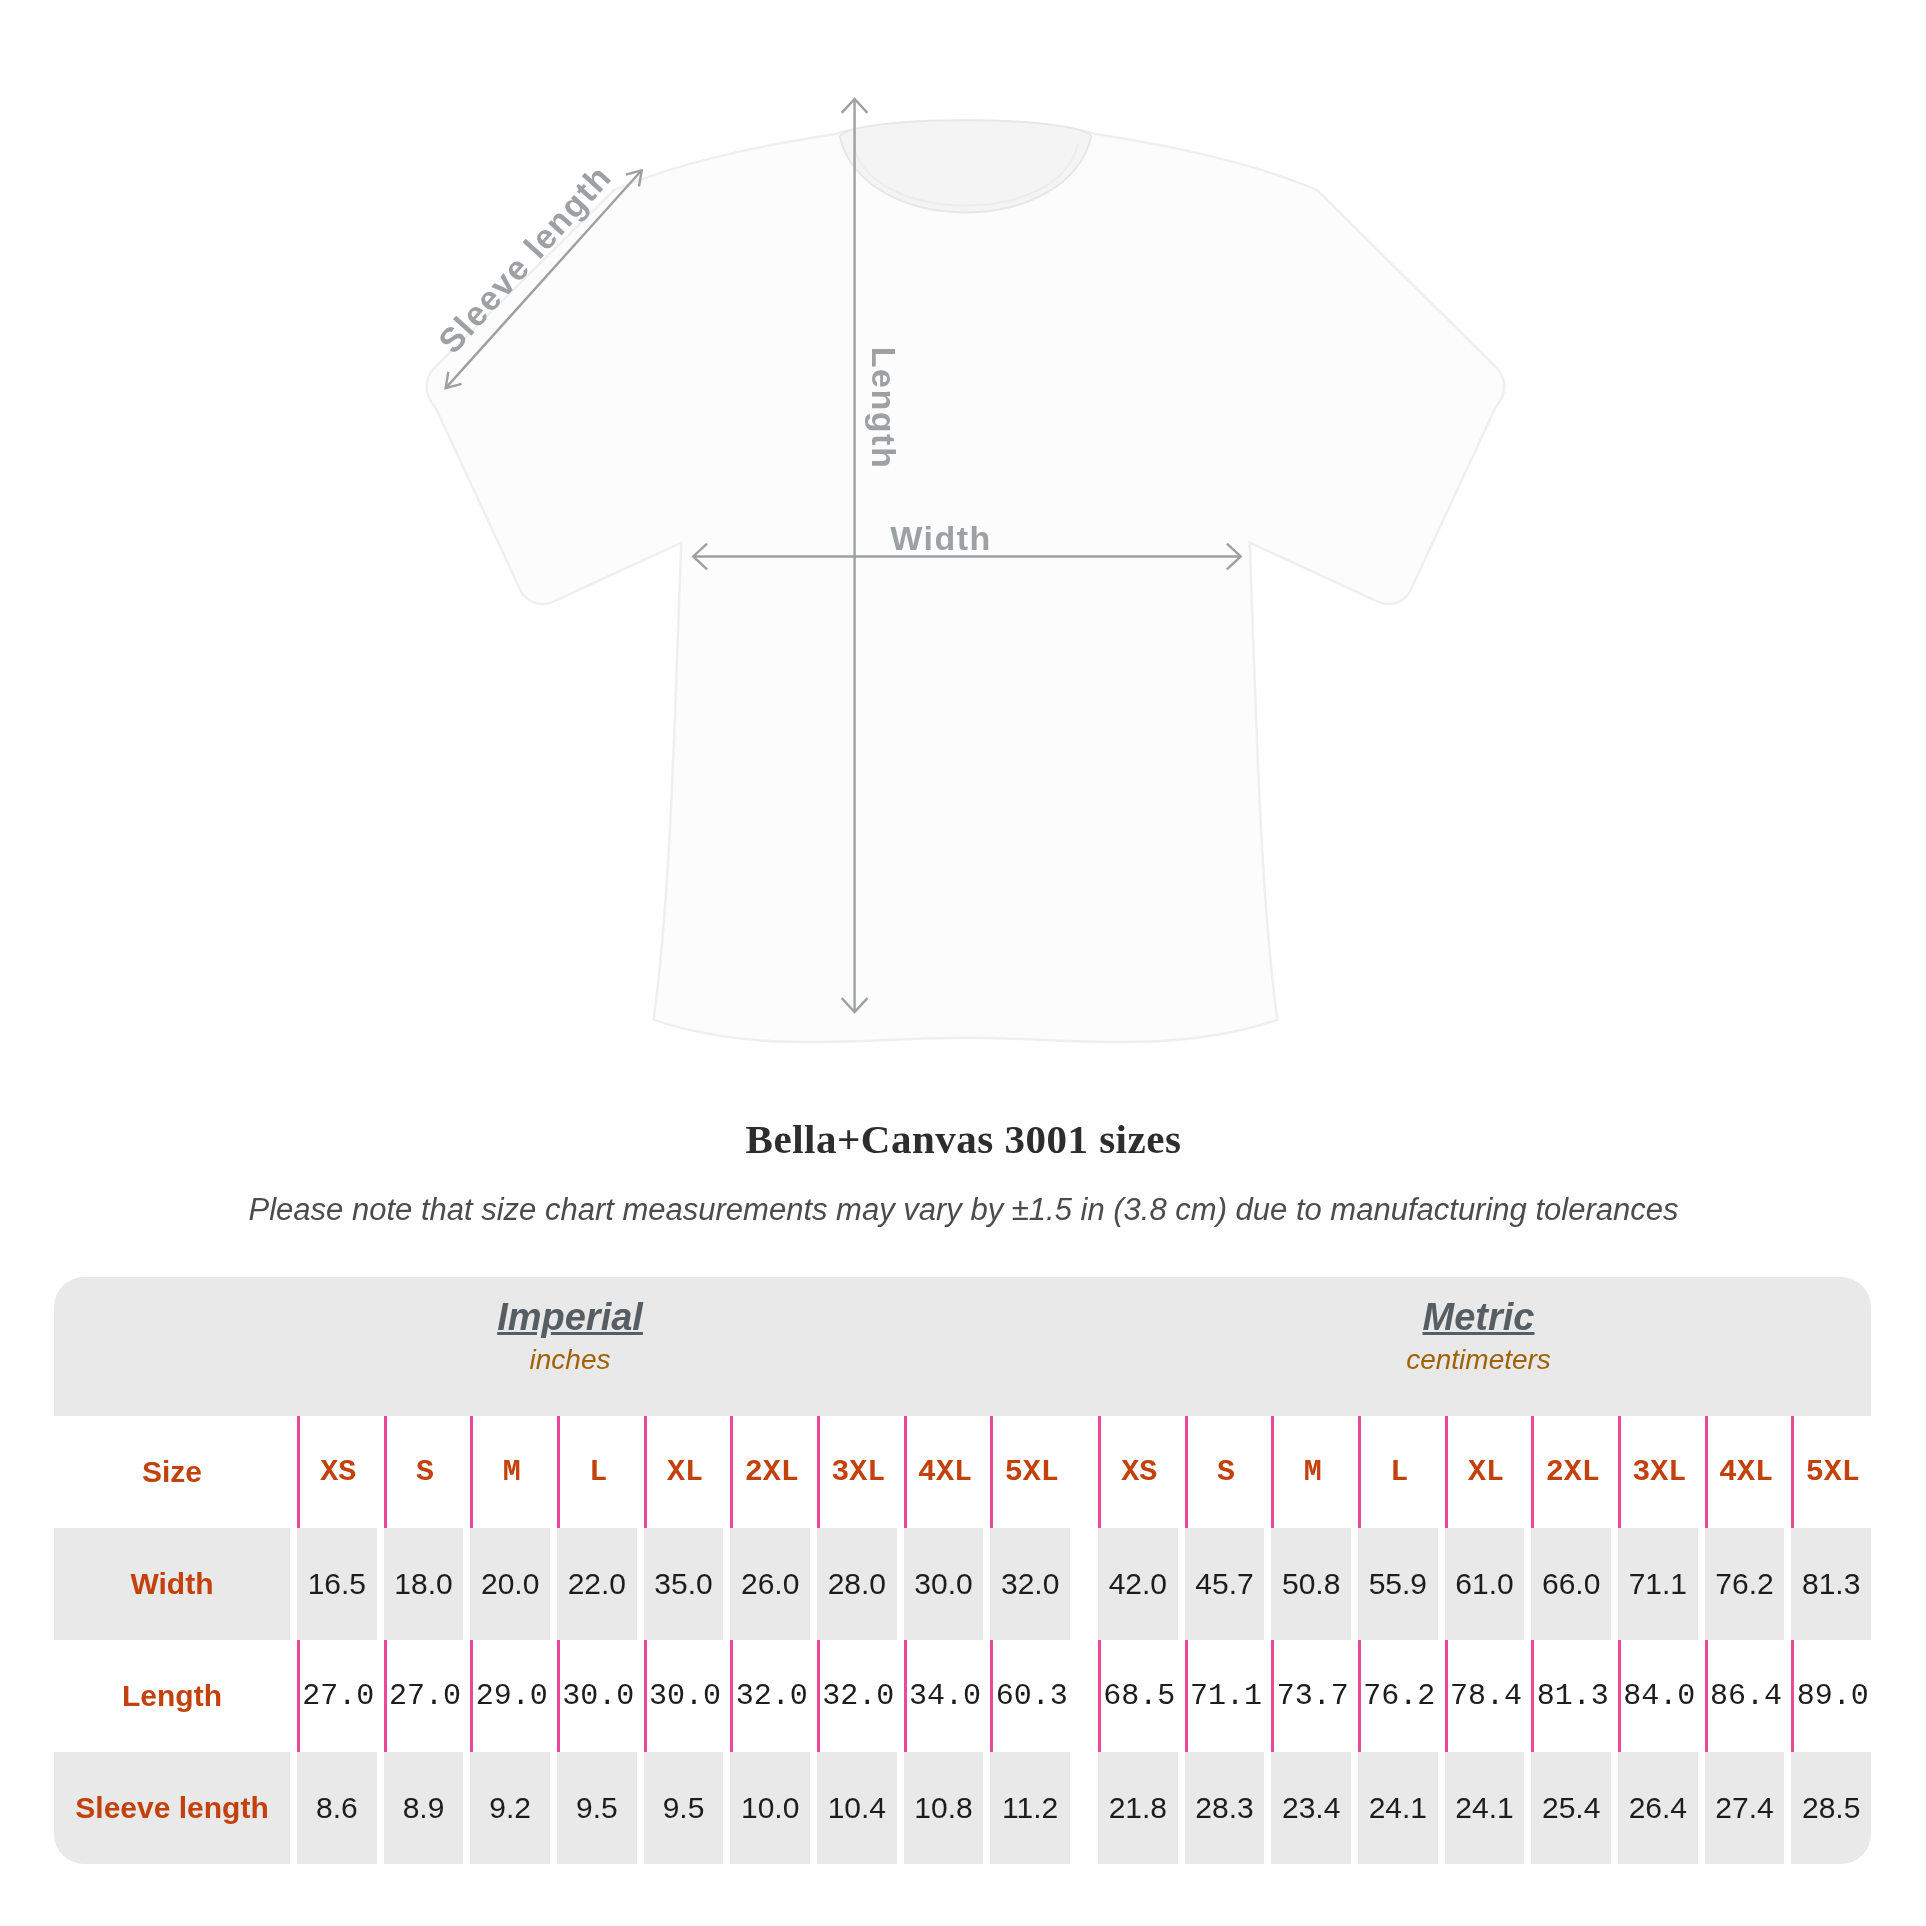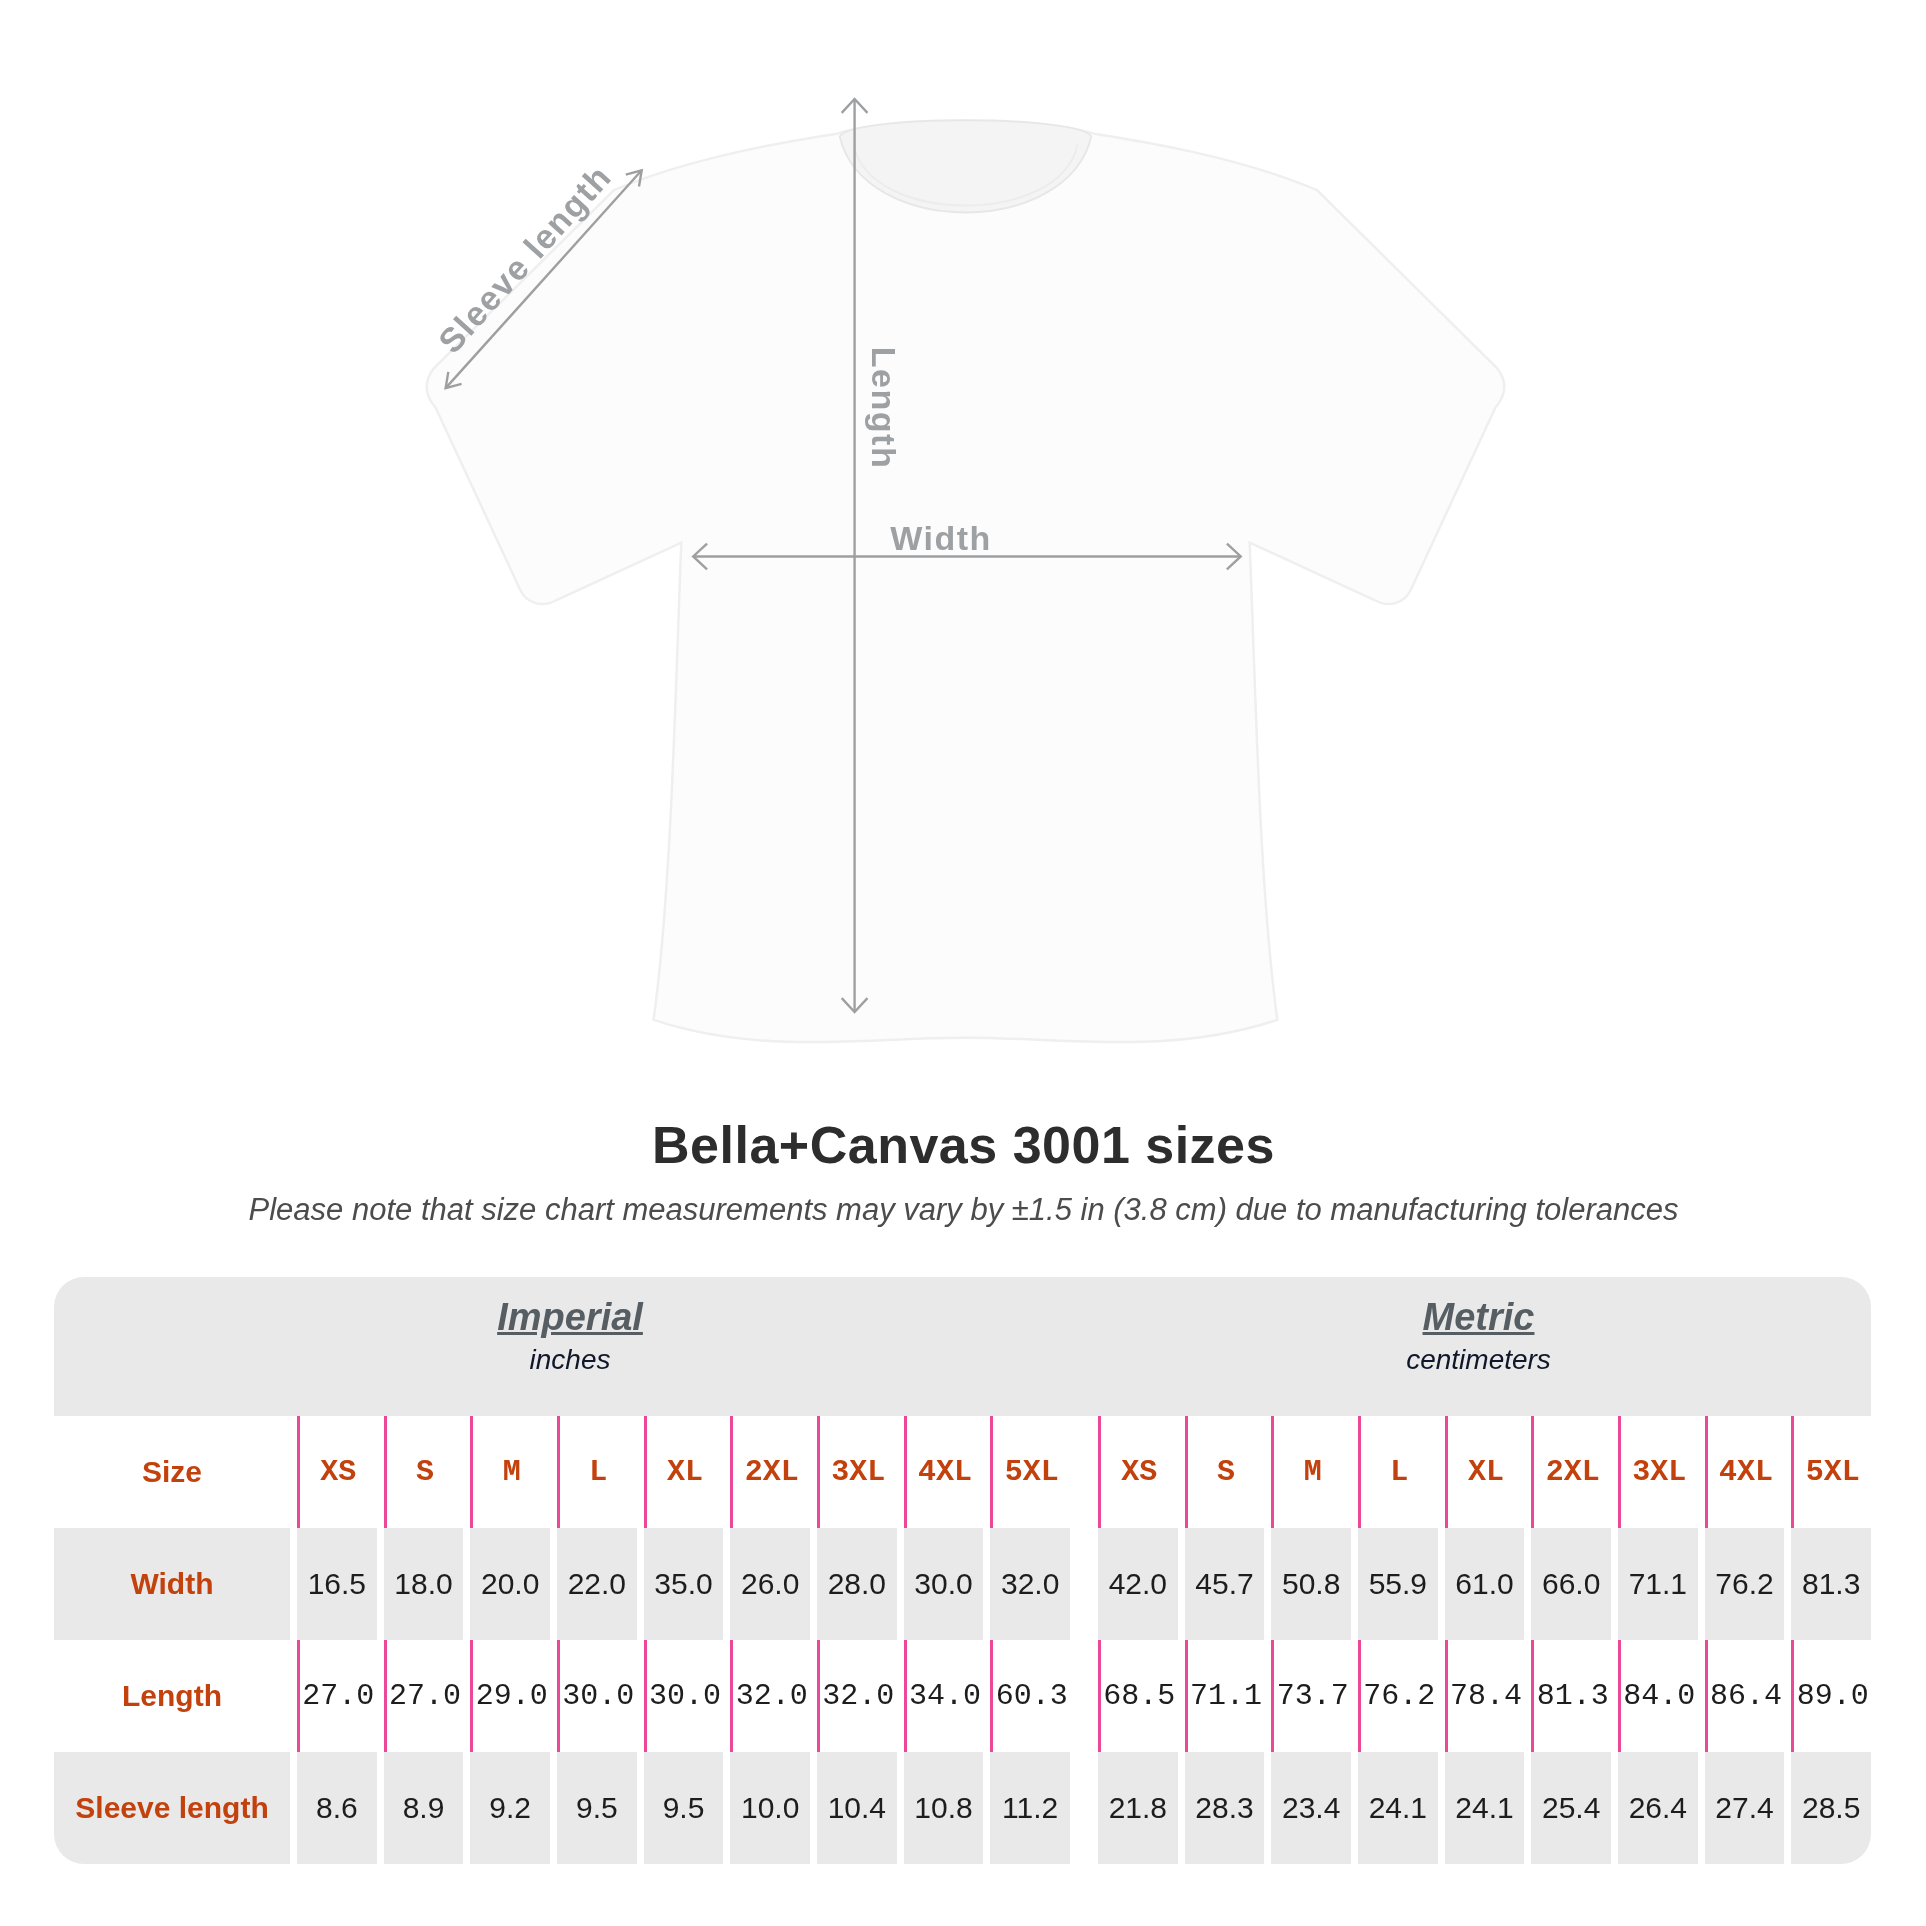--- a/index.html
+++ b/index.html
@@ -9,31 +9,31 @@
   
   #diagram{position:absolute;left:0;top:0;width:1927px;height:1109px;}
   .diagram-label{position:absolute;color:#9da1a4;font-weight:bold;font-size:34px;
                  letter-spacing:1.5px;white-space:nowrap;}
   #sleeve-label{left:525px;top:259px;transform:translate(-50%,-50%) rotate(-48deg);}
   #length-label{left:883px;top:408px;transform:translate(-50%,-50%) rotate(90deg);}
   #width-label {left:941px;top:538px;transform:translate(-50%,-50%);}
 
   
   .page-title{position:absolute;top:1115px;left:0;width:100%;text-align:center;
-              font-size:52px;font-weight:bold;color:#2d2d2d;letter-spacing:0.5px;}
+              font-size:41px;font-weight:bold;color:#2d2d2d;letter-spacing:0.5px;font-family:Liberation Serif, serif;}
   .page-subtitle{position:absolute;top:1192px;left:0;width:100%;text-align:center;
               font-size:31px;font-style:italic;color:#4c4c4c;}
 
   
   .size-table{position:absolute;left:54px;top:1277px;width:1817px;
               border-radius:30px;overflow:hidden;background:#ffffff;}
   .band{position:relative;height:139px;background:#e9e9e9;}
   .band-group{position:absolute;top:18px;transform:translateX(-50%);text-align:center;}
   .band-name{font-size:38px;font-weight:bold;font-style:italic;color:#565e63;line-height:44px;text-decoration:underline;}
-  .band-unit{font-size:28px;font-style:italic;color:#0f172a;line-height:34px;margin-top:4px;}
+  .band-unit{font-size:28px;font-style:italic;color:#a16207;line-height:34px;margin-top:4px;}
 
   .trow{display:grid;grid-template-columns:236px repeat(9,1fr) 14px repeat(9,1fr);
         column-gap:7px;height:112px;background:#ffffff;}
   .cell{display:flex;align-items:center;justify-content:center;
         font-size:30px;color:#1d1d1d;}
   .cell-label,.cell-size{font-weight:bold;color:#c2410c;}
   .trow-striped .cell{background:#e9e9e9;}
   .trow-plain .cell:not(.cell-label){border-left:3px solid #ec4899;font-family:Liberation Mono, monospace;}
   .spacer{background:transparent;}
 </style>

